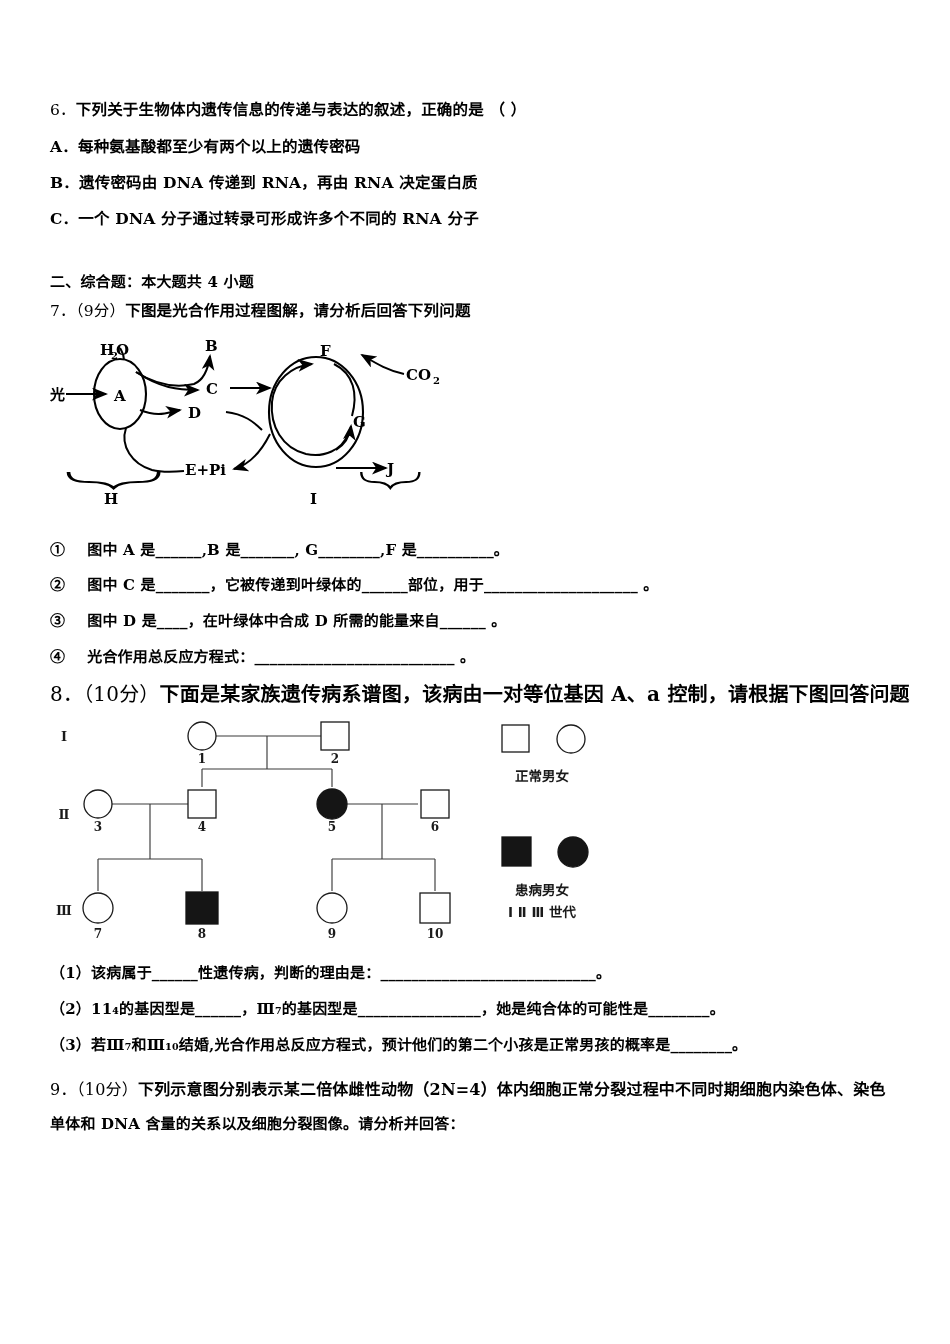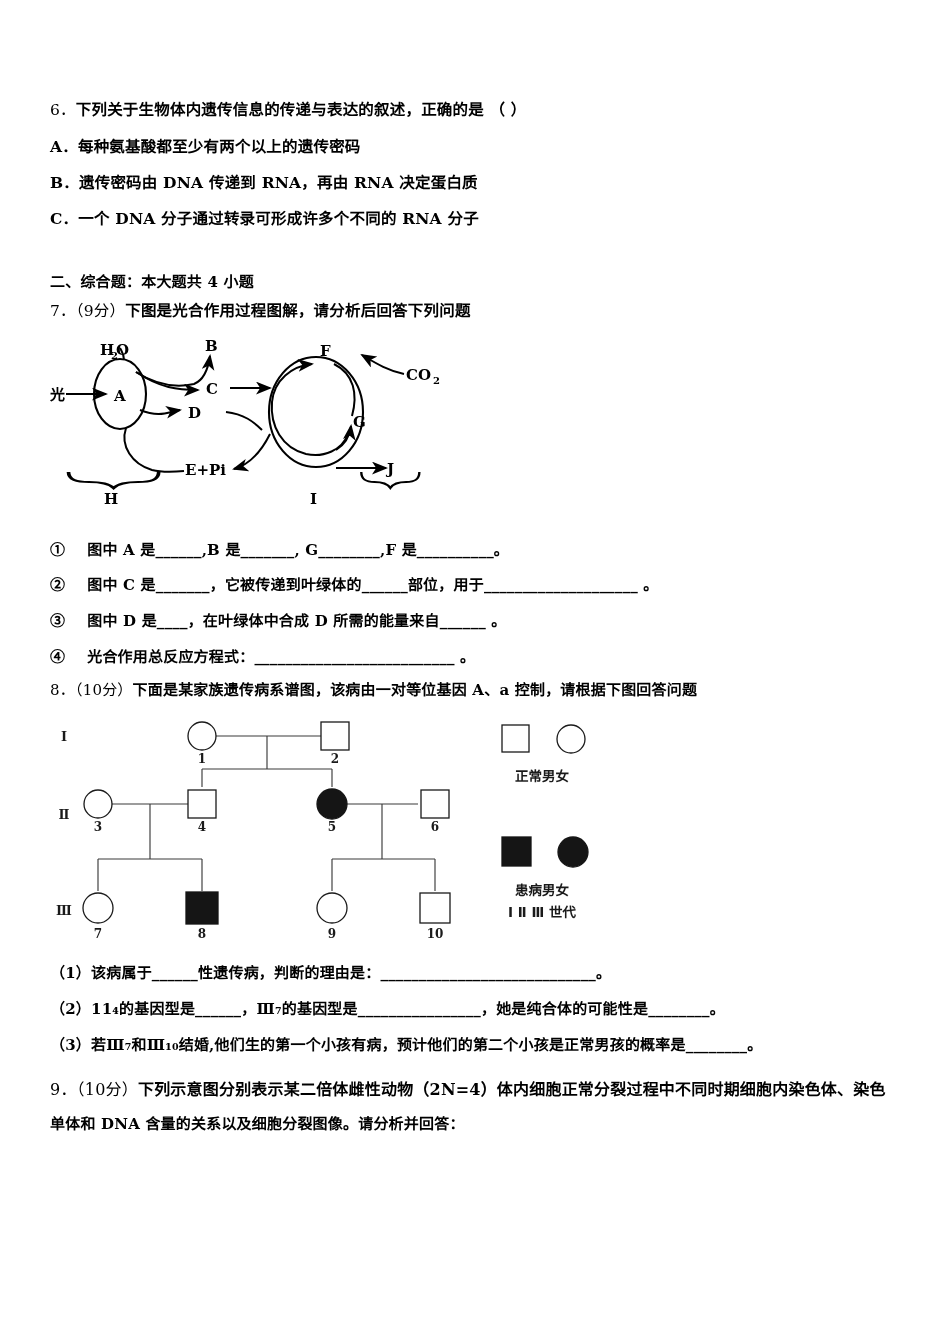--- a/index.html
+++ b/index.html
@@ -199,21 +199,21 @@
   </div>
 
   <div class="q-line bold" style="left:50px; top:611px; font-size:15px;">
     <span>③</span><span style="display:inline-block;width:22px"></span><span>图中 D 是____，在叶绿体中合成 D 所需的能量来自______ 。</span>
   </div>
 
   <div class="q-line bold" style="left:50px; top:647px; font-size:15px;text-align:right;">
     <span>④</span><span style="display:inline-block;width:22px"></span><span>光合作用总反应方程式：__________________________ 。</span>
   </div>
 
-  <div class="q-line" style="left:50px; top:680px; font-size:15px;">
+  <div class="q-line" style="left:50px; top:680px; font-size:20px;">
     <span class="num-prefix">8．</span><span class="num-prefix">（10分）</span><span class="bold">下面是某家族遗传病系谱图，该病由一对等位基因 A、a 控制，请根据下图回答问题</span>
   </div>
 
   <div id="pedigree-diagram">
     <svg width="720" height="235" viewBox="0 0 720 235" xmlns="http://www.w3.org/2000/svg">
 
       <text class="ped-gen" x="14" y="26">Ⅰ</text>
       <text class="ped-gen" x="14" y="104">Ⅱ</text>
       <text class="ped-gen" x="14" y="200">Ⅲ</text>
 
@@ -280,21 +280,21 @@
 
   <div class="q-line bold" style="left:50px; top:963px; font-size:15px;">
     <span>（1）</span><span>该病属于______性遗传病，判断的理由是：____________________________。</span>
   </div>
 
   <div class="q-line bold" style="left:50px; top:999px; font-size:15px;">
     <span>（2）</span><span>11₄的基因型是______，Ⅲ₇的基因型是________________，她是纯合体的可能性是________。</span>
   </div>
 
   <div class="q-line bold" style="left:50px; top:1035px; font-size:15px;">
-    <span>（3）</span><span>若Ⅲ₇和Ⅲ₁₀结婚,他们生的第一个小孩有病，预计他们的第二个小孩是正常男孩的概率是________。</span>
+    <span>（3）</span><span>若Ⅲ₇和Ⅲ₁₀结婚,光合作用总反应方程式，预计他们的第二个小孩是正常男孩的概率是________。</span>
   </div>
 
   <div class="q-line" style="left:50px; top:1078px; font-size:16px;">
     <span class="num-prefix">9．</span><span class="num-prefix">（10分）</span><span class="bold">下列示意图分别表示某二倍体雌性动物（2N=4）体内细胞正常分裂过程中不同时期细胞内染色体、染色</span>
   </div>
 
   <div class="q-line bold" style="left:50px; top:1114px; font-size:15px;">单体和 DNA 含量的关系以及细胞分裂图像。请分析并回答：</div>
 
 </div>
 

